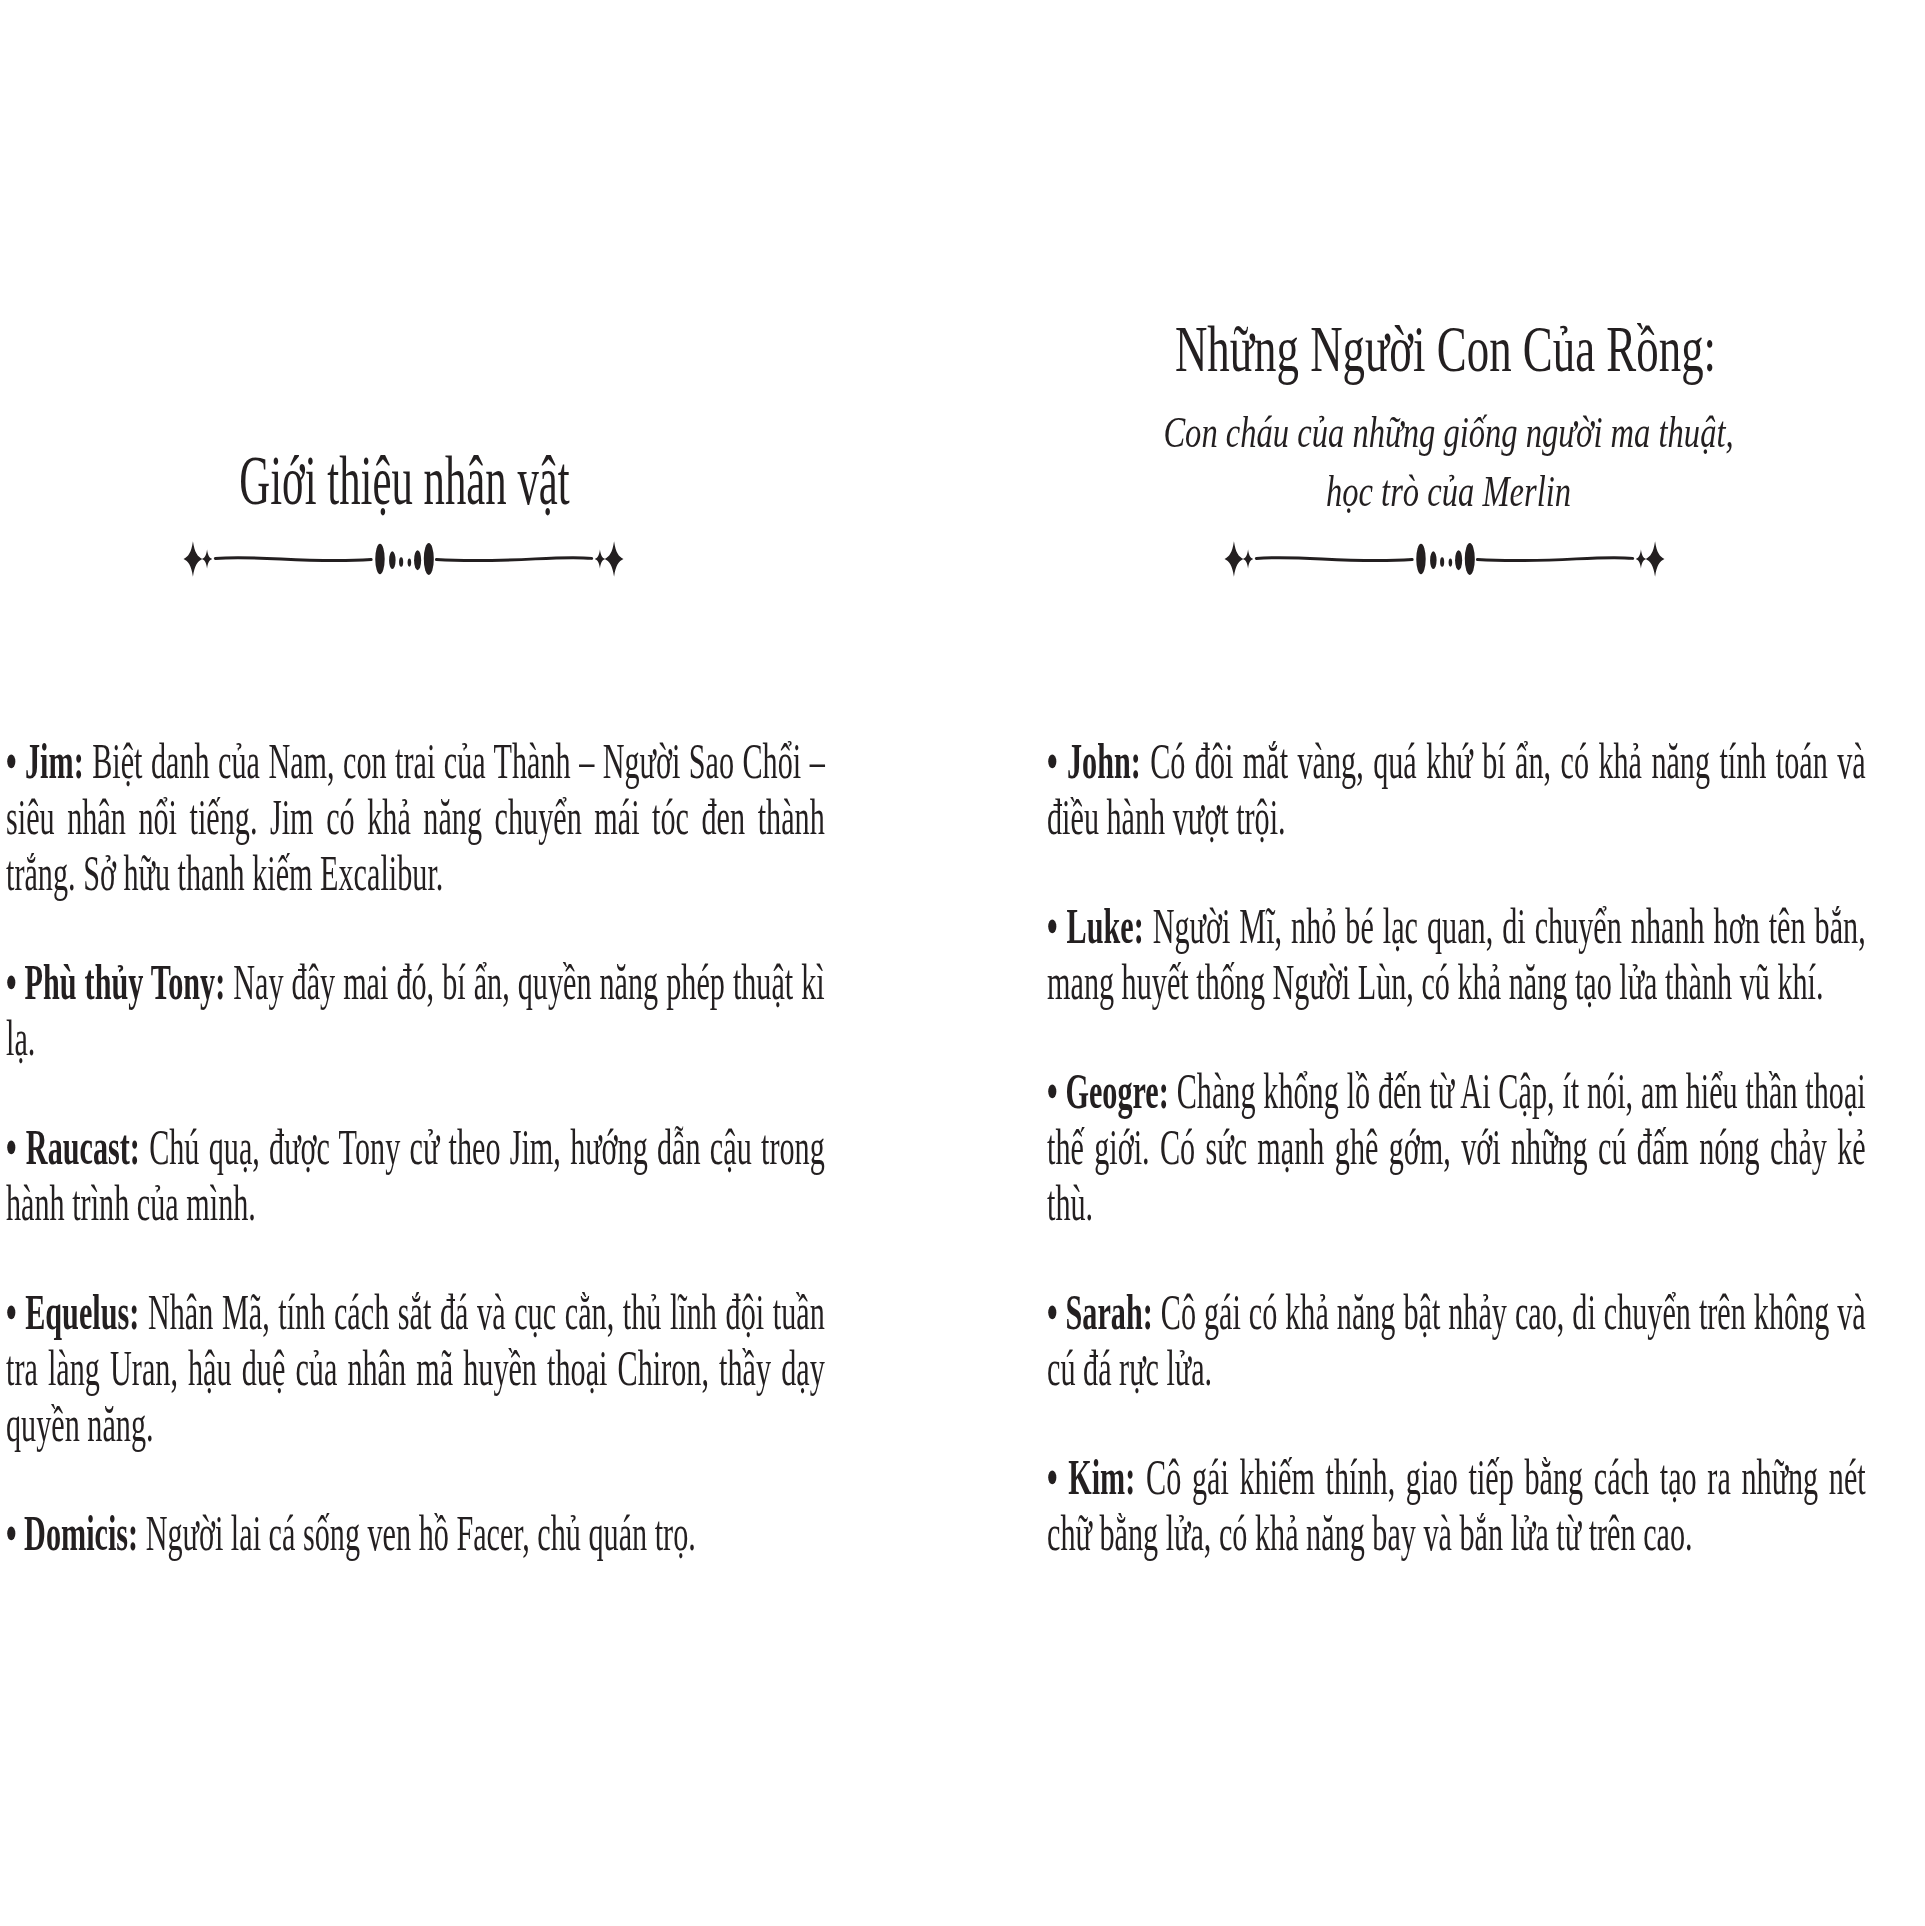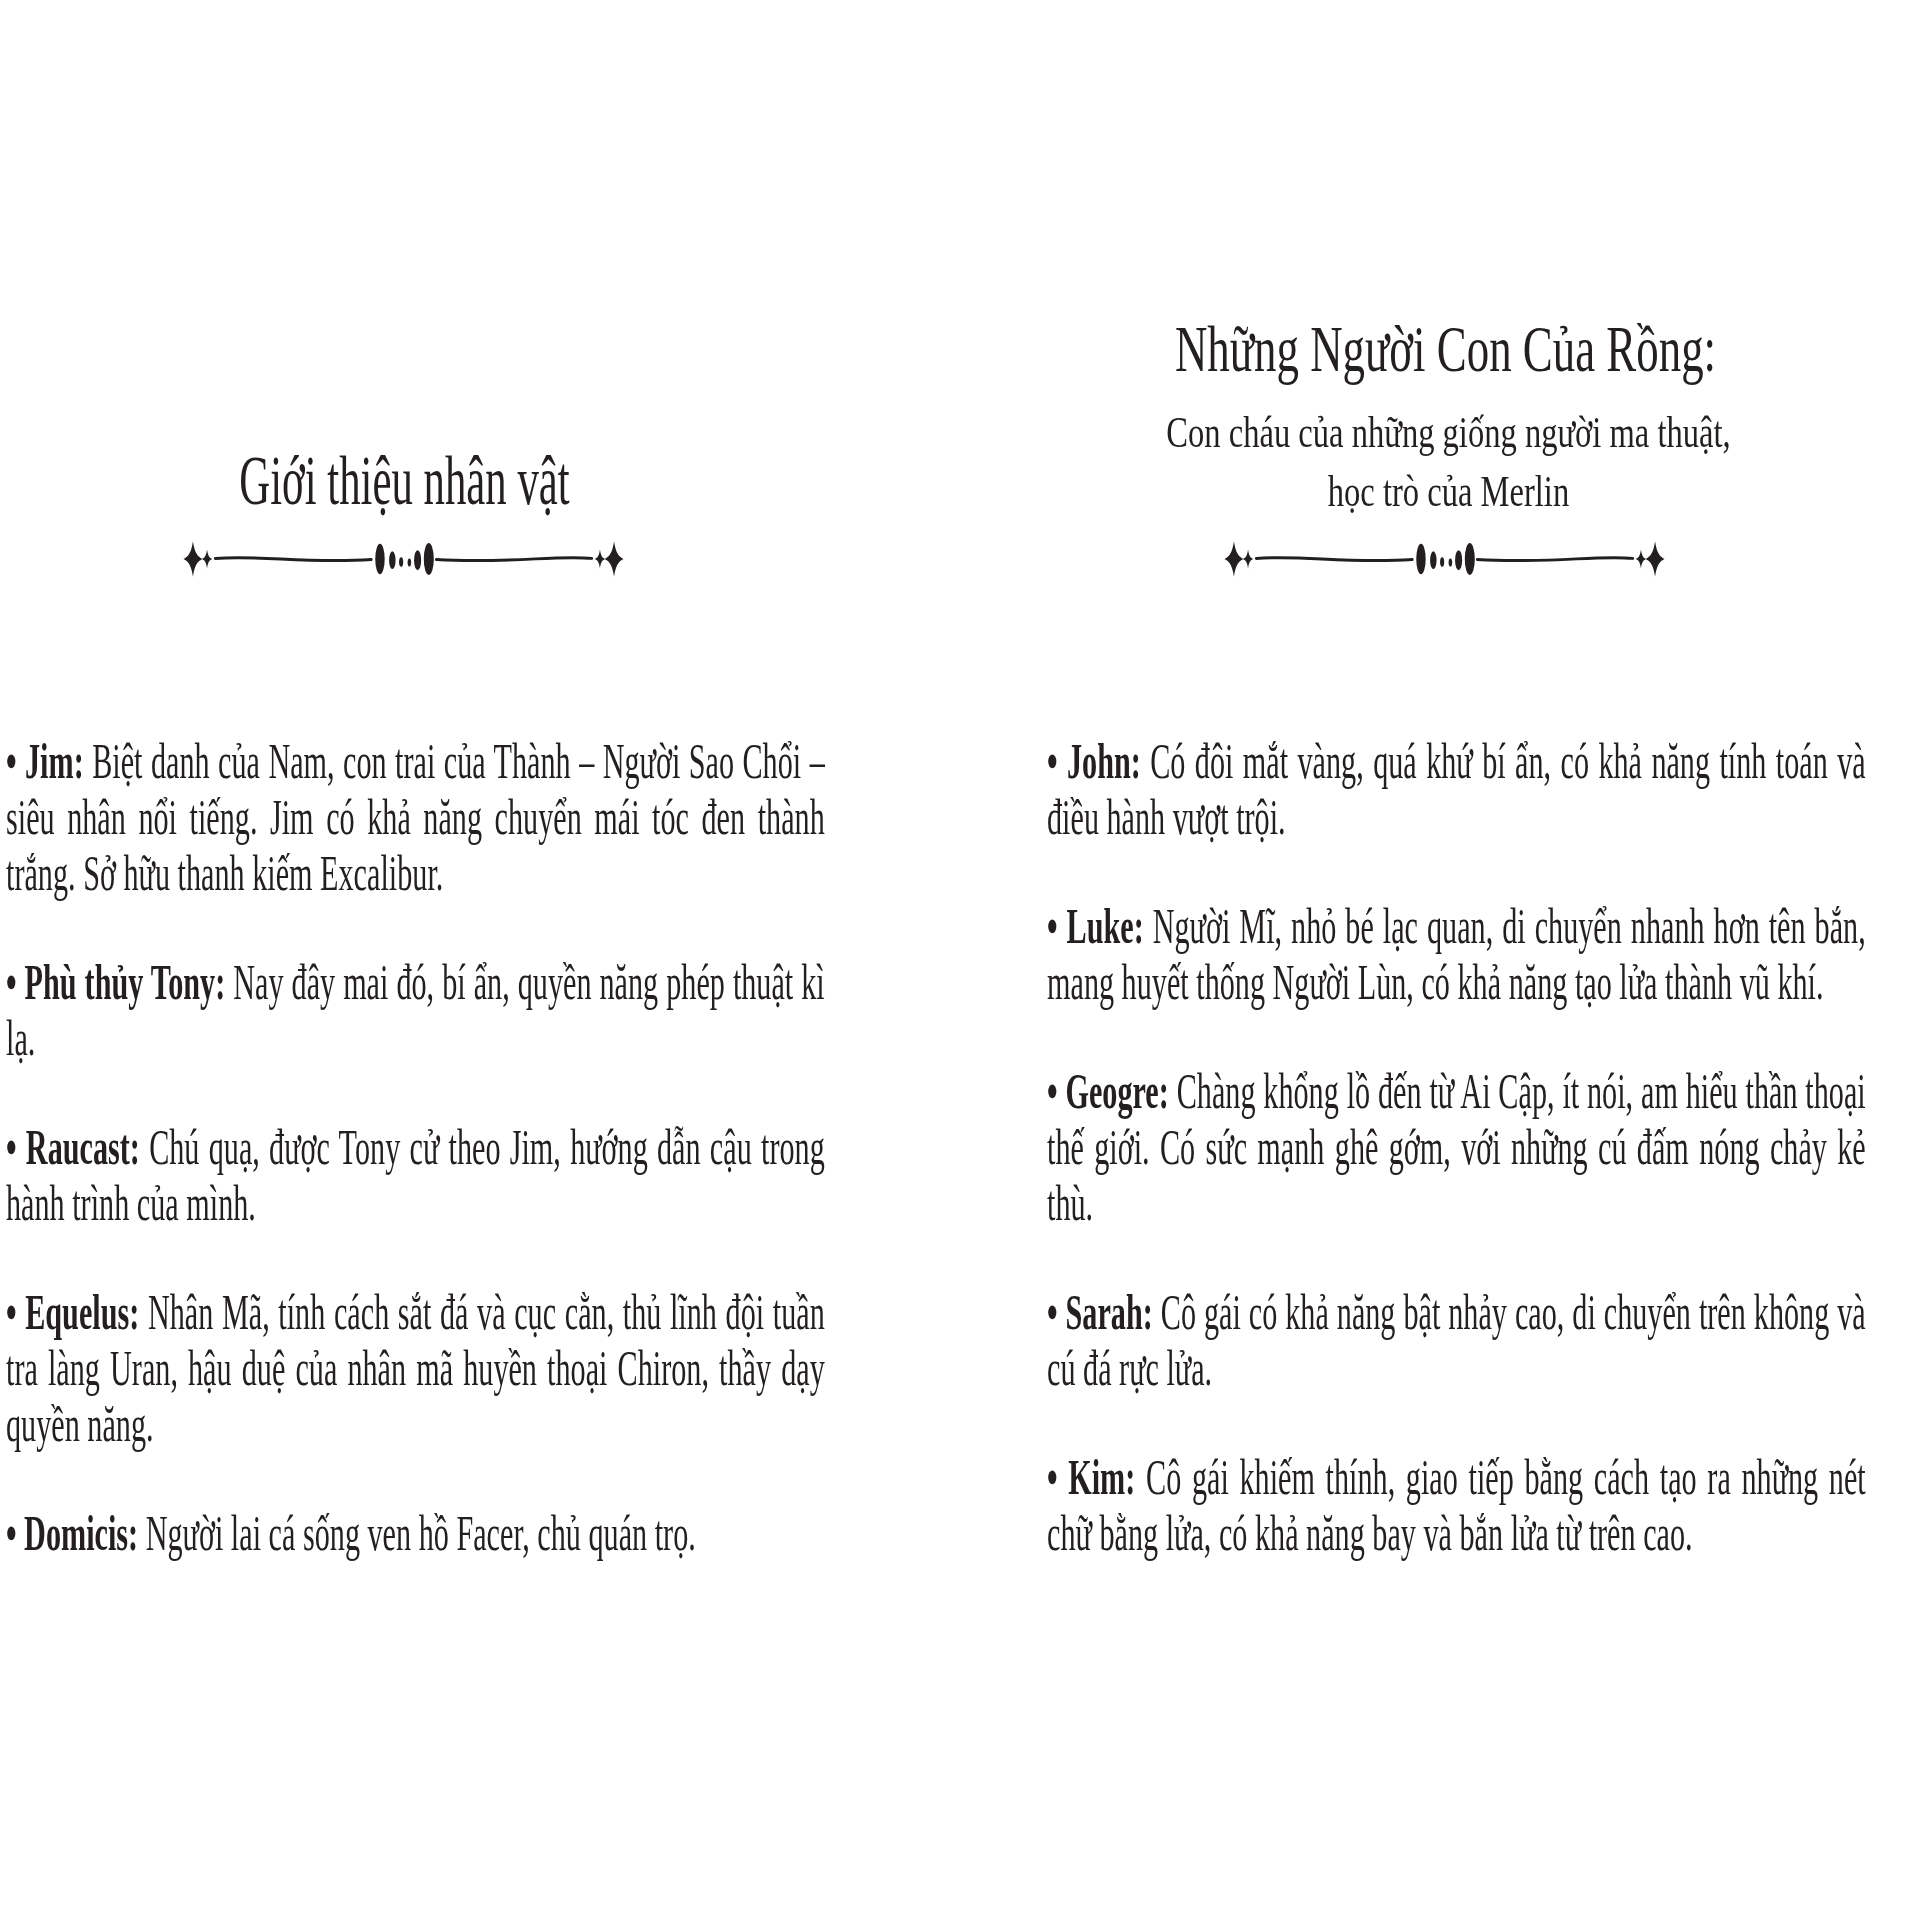--- a/index.html
+++ b/index.html
@@ -23,21 +23,21 @@
     font-size: 69px; line-height: 77px;
     transform: scaleX(0.62);
   }
   .title-right {
     top: 312px; left: -10.6px;
     font-size: 66px; line-height: 73px;
     transform: scaleX(0.68);
   }
   .subtitle {
     position: absolute; top: 403px; left: -8.2px; width: 100%;
-    text-align: center; 
+    text-align: center; font-style: italic;
     font-size: 44px; line-height: 59px;
   }
   .subtitle .sub-line { transform: scaleX(0.74); white-space: nowrap; }
 
   
   .divider-row {
     position: absolute; top: 540px; left: -11.8px; width: 100%;
     display: flex; justify-content: center;
   }
   .divider-row svg { display: block; }

